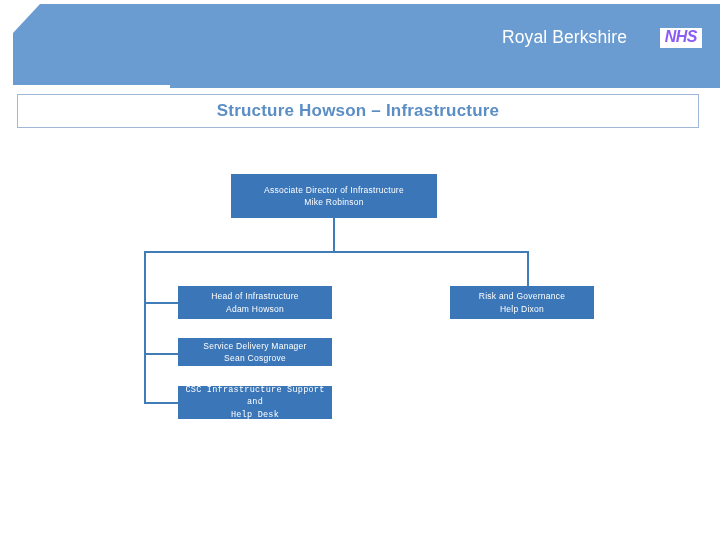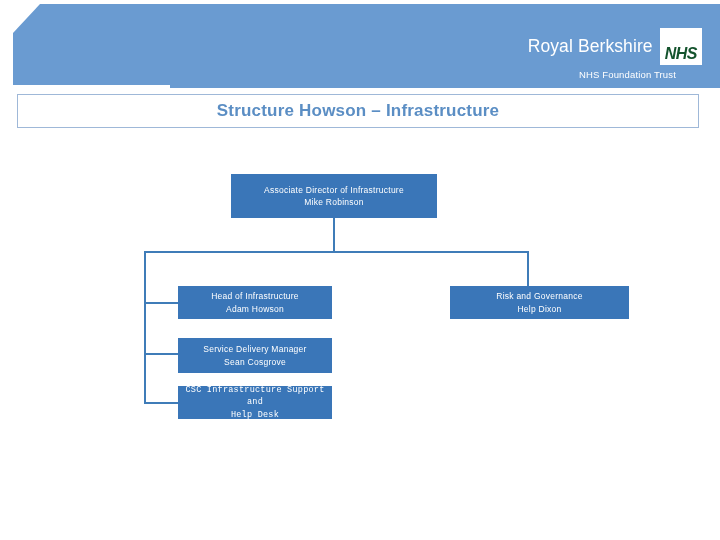--- a/index.html
+++ b/index.html
@@ -47,38 +47,38 @@
     position: absolute;
     right: 18px;
     top: 28px;
     width: 200px;
     text-align: right;
     line-height: 1;
   }
   .logo-row {
     display: flex;
     align-items: center;
-    justify-content: flex-end;
+    justify-content: space-between;
     gap: 7px;
   }
   .trust-name {
     color: #ffffff;
     font-size: 17.5px;
     font-weight: 400;
     letter-spacing: 0.1px;
     white-space: nowrap;
   }
   .nhs-mark {
     background: #ffffff;
-    color: #14532d;
+    color: #8b5cf6;
     font-size: 16px;
     font-weight: bold;
     font-style: italic;
     letter-spacing: -0.5px;
-    padding: 18px 5px 2px 5px;
+    padding: 1px 5px 2px 5px;
     line-height: 1.05;
     display: inline-block;
   }
   .trust-sub {
     color: #ffffff;
     font-size: 9.5px;
     margin-top: 5px;
     margin-right: 26px;
     letter-spacing: 0.15px;
     white-space: nowrap;
@@ -125,23 +125,23 @@
     text-align: center;
     font-size: 8.5px;
     line-height: 1.45;
     letter-spacing: 0.25px;
     padding: 2px 6px;
   }
   .node .line2 { display: block; }
 
   #node-root      { left: 231px; top: 166px; width: 206px; height: 44px; }
   #node-head      { left: 178px; top: 278px; width: 154px; height: 33px; }
-  #node-service   { left: 178px; top: 330px; width: 154px; height: 35px; }
+  #node-service   { left: 178px; top: 330px; width: 154px; height: 28px; }
   #node-csc       { left: 178px; top: 378px; width: 154px; height: 33px; font-family: Liberation Mono, monospace; }
-  #node-risk      { left: 450px; top: 278px; width: 179px; height: 33px; }
+  #node-risk      { left: 450px; top: 278px; width: 144px; height: 33px; }
 
   
   .conn {
     position: absolute;
     background: #3f7cb8;
   }
   .v { width: 2px; }
   .h { height: 2px; }
 
   
@@ -162,21 +162,20 @@
 
 <div id="header-banner">
   <div class="banner-shape-left"></div>
   <div class="banner-shape-right"></div>
 
   <div id="nhs-logo">
     <div class="logo-row">
       <span class="trust-name">Royal Berkshire</span>
       <span class="nhs-mark">NHS</span>
     </div>
-    <div class="trust-sub">NHS Foundation Trust</div>
   </div>
 </div>
 
 <div id="title-bar">
   <span class="title-text">Structure Howson – Infrastructure</span>
 </div>
 
 <div id="org-chart">
 
   <div class="conn v" id="conn-root-stem"></div>

